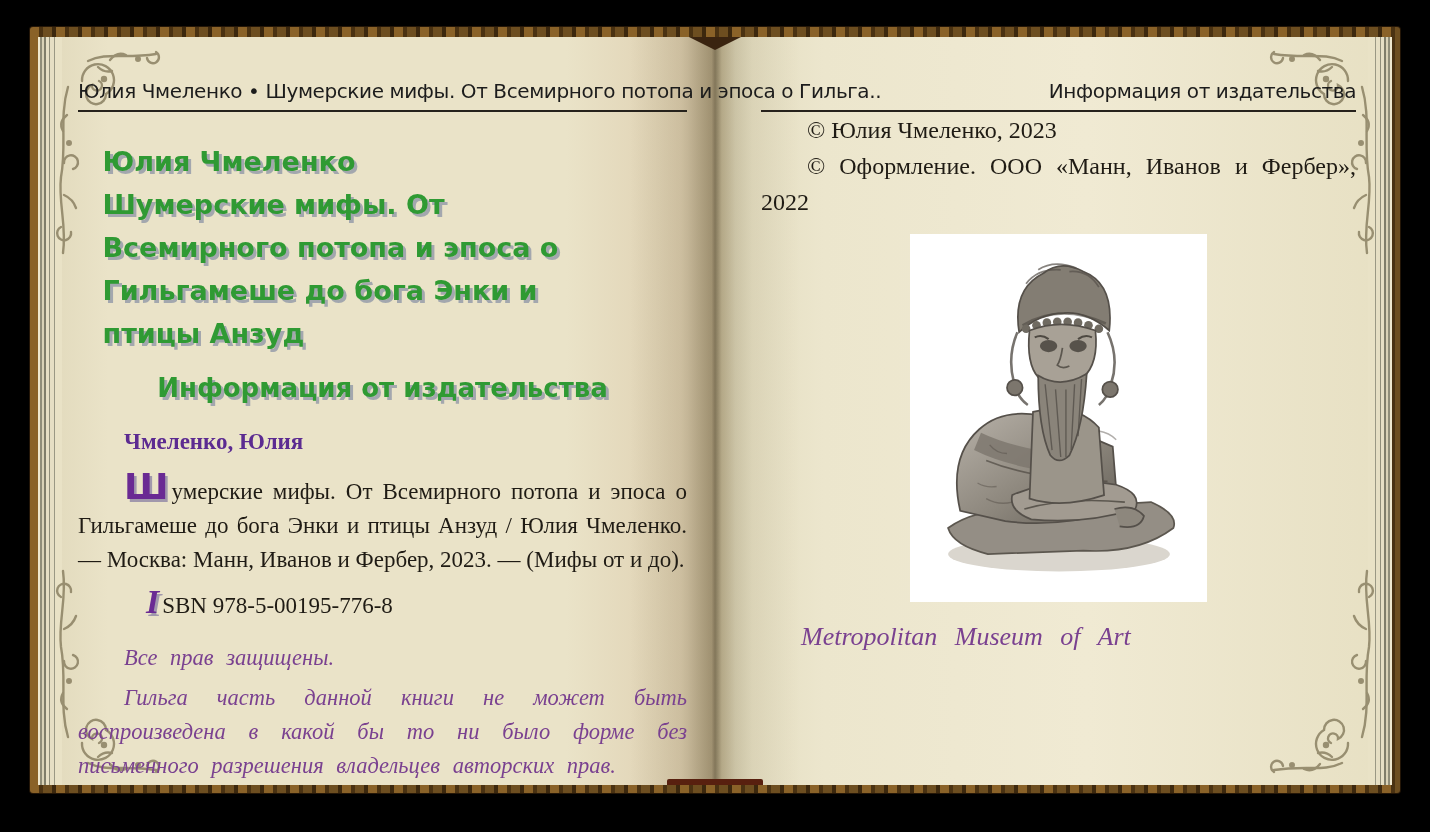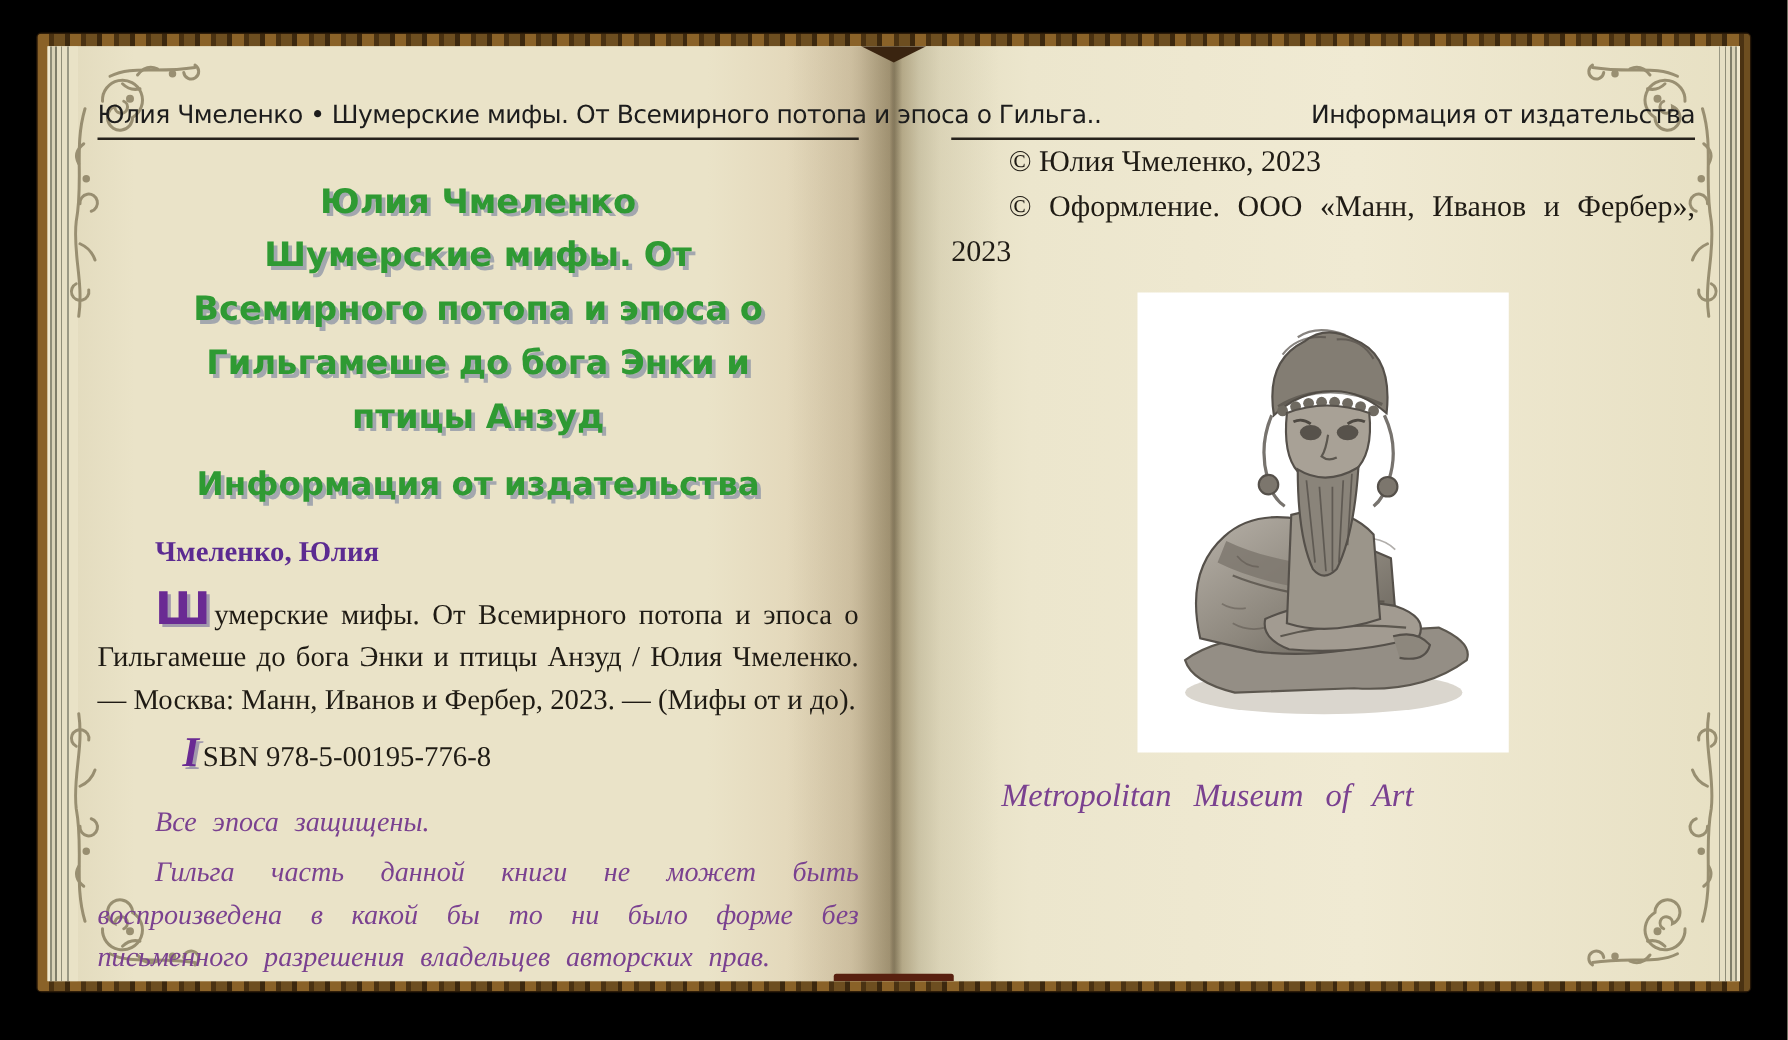--- a/index.html
+++ b/index.html
@@ -65,21 +65,21 @@
   .fl-br{right:14px;bottom:6px;transform:scale(-1,-1);}
   
   .page-inner{position:absolute;top:0;bottom:0;left:40px;right:28px;z-index:7;}
   .right-page .page-inner{left:46px;right:36px;}
   .page-header{
     margin-top:42px;font-family:"DejaVu Sans",sans-serif;font-size:20px;color:#1c1c1c;
     padding-bottom:7px;border-bottom:2px solid #26221c;letter-spacing:-0.4px;white-space:nowrap;
   }
   .right-page .page-header{text-align:right;}
   .book-title{
-    margin:28px auto 0;width:560px;text-align:center;white-space:pre-line;
+    margin:28px auto 0;width:560px;white-space:pre-line;
     font-family:"DejaVu Sans",sans-serif;font-weight:bold;font-size:27px;line-height:43px;
     color:#2f9a33;text-shadow:3px 3px 0 rgba(125,135,160,.65);
   }
   .section-heading{
     margin:18px auto 0;text-align:center;
     font-family:"DejaVu Sans",sans-serif;font-weight:bold;font-size:26px;
     color:#2f9a33;text-shadow:3px 3px 0 rgba(125,135,160,.65);
   }
   .author-line{
     margin:26px 0 0 46px;font-weight:bold;font-size:23px;color:#5c2b91;
@@ -175,32 +175,32 @@
 птицы Анзуд</div>
 
         <div class="section-heading">Информация от издательства</div>
 
         <p class="author-line">Чмеленко, Юлия</p>
 
         <p class="bib-par"><span class="dropcap">Ш</span><span>умерские мифы. От Всемирного потопа и эпоса о Гильгамеше до бога Энки и птицы Анзуд / Юлия Чмеленко. — Москва: Манн, Иванов и Фербер, 2023. — (Мифы от и до).</span></p>
 
         <p class="isbn-par"><span class="dropcap isbn-cap">I</span><span>SBN 978-5-00195-776-8</span></p>
 
-        <p class="rights-par first">Все эпоса защищены.</p>
+        <p class="rights-par first">Все прав защищены.</p>
         <p class="rights-par">Гильга часть данной книги не может быть воспроизведена в какой бы то ни было форме без письменного разрешения владельцев авторских прав.</p>
       </div>
     </div>
 
     <div class="page right-page">
       <div class="page-inner">
         <div class="page-header">Информация от издательства</div>
 
         <div class="copy-block">
           <p class="copy-par">© Юлия Чмеленко, 2023</p>
-          <p class="copy-par">© Оформление. ООО «Манн, Иванов и Фербер», 2023</p>
+          <p class="copy-par">© Оформление. ООО «Манн, Иванов и Фербер», 2022</p>
         </div>
 
         <div class="figure">
           <svg width="260" height="340" viewBox="0 0 300 390">
 
             <ellipse cx="150" cy="352" rx="128" ry="20" fill="#dad6ce"></ellipse>
 
             <path d="M22 322 Q55 298 118 300 L256 292 Q288 306 282 322 Q242 352 178 348 L68 352 Q28 342 22 322 Z" fill="#948e85" stroke="#5c574f" stroke-width="2"></path>
 
             <path d="M36 302 Q22 240 58 208 Q84 184 128 192 L212 228 L218 302 Q150 322 88 314 Z" fill="url(#stone)" stroke="#55504a" stroke-width="2"></path>

